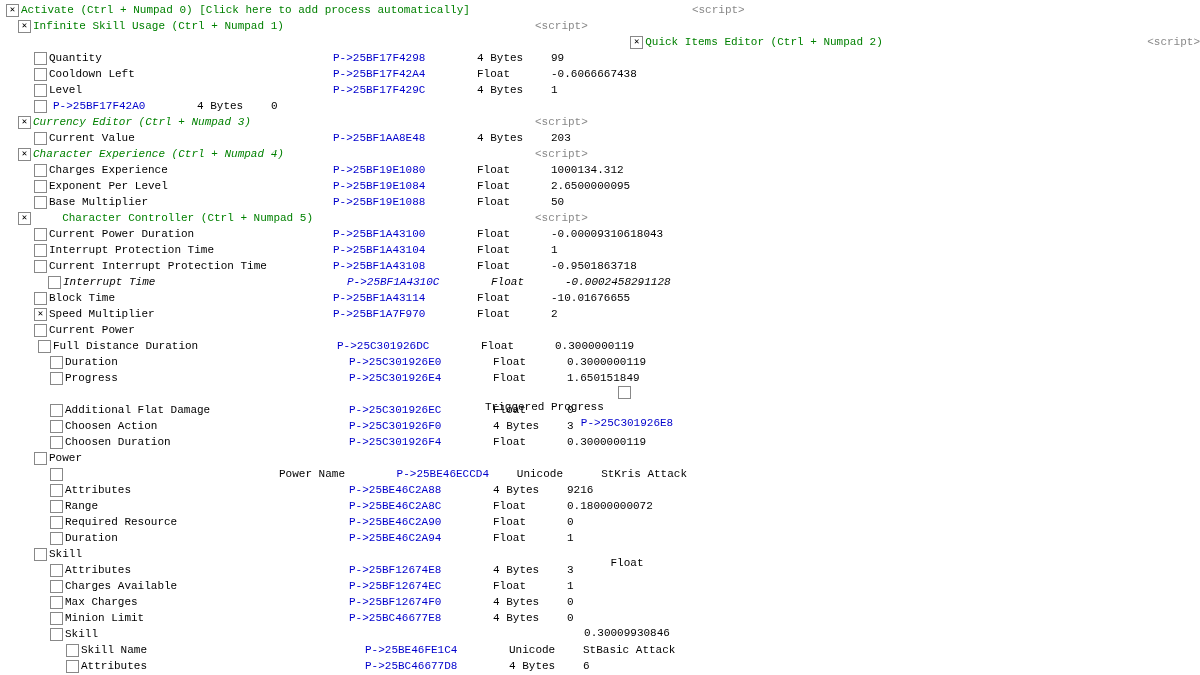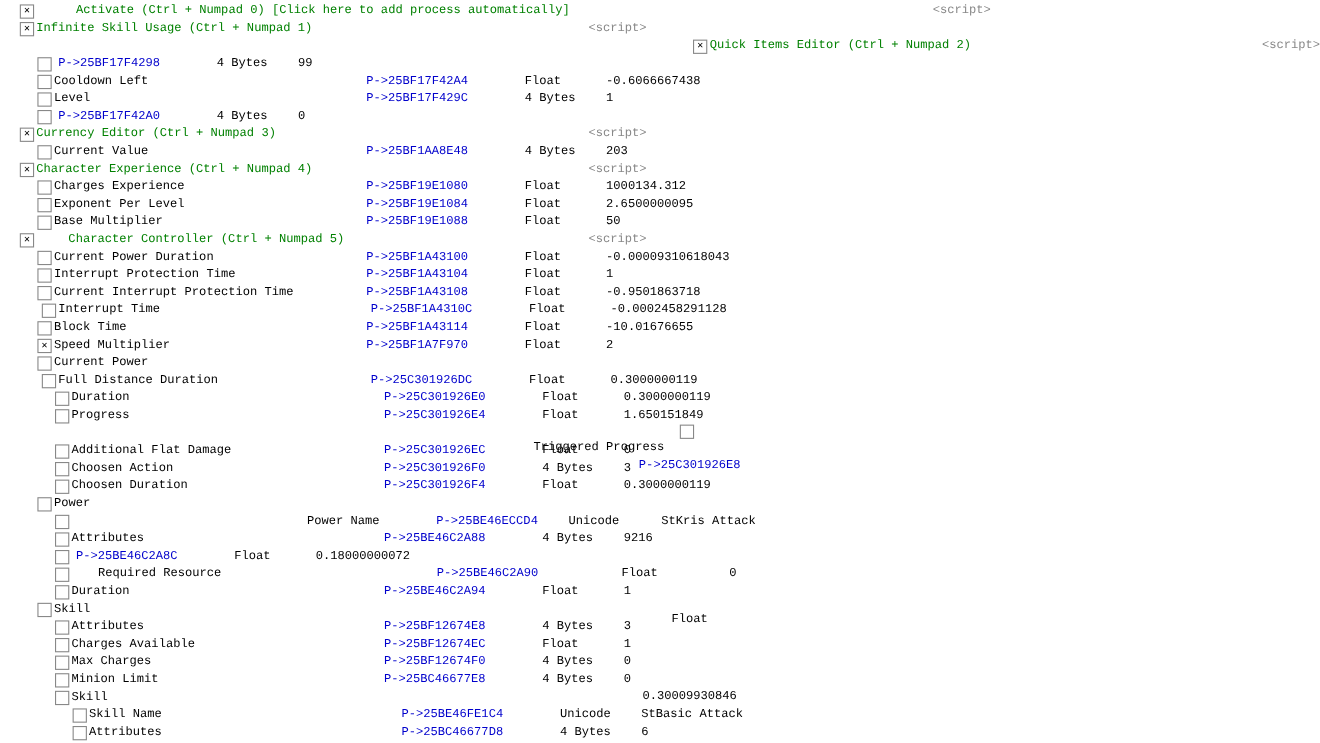--- a/index.html
+++ b/index.html
@@ -69,21 +69,21 @@
     }
     .script-tag {
       color: #888;
       margin-left: 4px;
     }
   </style>
 </head>
 <body>
 
 <div class="tree-container">
-<div class="row" style="padding-left: 18px; gap: 36px;">
+<div class="row" style="padding-left: 6px;">
       <span class="checkbox checked"></span>
       <span class="label green" style="min-width: 280px;">Activate (Ctrl + Numpad 0) [Click here to add process automatically]</span>
       <span style="flex: 0 0 140px; margin-left: 4px;"></span>
       <span style="flex: 0 0 70px; margin-left: 4px;"></span>
       <span class="script-tag">&lt;script&gt;</span>
     </div>
     <div class="row" style="padding-left: 18px;">
       <span class="checkbox checked"></span>
       <span class="label green" style="min-width: 280px;">Infinite Skill Usage (Ctrl + Numpad 1)</span>
       <span style="flex: 0 0 140px; margin-left: 4px;"></span>
@@ -92,20 +92,21 @@
     </div>
     <div class="row" style="padding-left: 18px; justify-content: flex-end;">
       <span class="checkbox checked"></span>
       <span class="label green" style="min-width: 280px;">Quick Items Editor (Ctrl + Numpad 2)</span>
       <span style="flex: 0 0 140px; margin-left: 4px;"></span>
       <span style="flex: 0 0 70px; margin-left: 4px;"></span>
       <span class="script-tag">&lt;script&gt;</span>
     </div>
     <div class="row" style="padding-left: 34px;">
       <span class="checkbox"></span>
+      <span class="label" style="min-width: 280px;">Quantity</span>
       <span class="address">P-&gt;25BF17F4298</span>
       <span class="type">4 Bytes</span>
       <span class="value">99</span>
     </div>
     <div class="row" style="padding-left: 34px;">
       <span class="checkbox"></span>
       <span class="label" style="min-width: 280px;">Cooldown Left</span>
       <span class="address">P-&gt;25BF17F42A4</span>
       <span class="type">Float</span>
       <span class="value">-0.6066667438</span>
@@ -118,35 +119,35 @@
       <span class="value">1</span>
     </div>
     <div class="row" style="padding-left: 34px;">
       <span class="checkbox"></span>
       <span class="address">P-&gt;25BF17F42A0</span>
       <span class="type">4 Bytes</span>
       <span class="value">0</span>
     </div>
     <div class="row" style="padding-left: 18px;">
       <span class="checkbox checked"></span>
-      <span class="label green" style="min-width: 280px;">Currency Editor (Ctrl + Numpad 3)</span>
+      <span class="label green" style="min-width: 280px; font-style: italic;">Currency Editor (Ctrl + Numpad 3)</span>
       <span style="flex: 0 0 140px; margin-left: 4px;"></span>
       <span style="flex: 0 0 70px; margin-left: 4px;"></span>
       <span class="script-tag">&lt;script&gt;</span>
     </div>
     <div class="row" style="padding-left: 34px;">
       <span class="checkbox"></span>
       <span class="label" style="min-width: 280px;">Current Value</span>
       <span class="address">P-&gt;25BF1AA8E48</span>
       <span class="type">4 Bytes</span>
       <span class="value">203</span>
     </div>
     <div class="row" style="padding-left: 18px;">
       <span class="checkbox checked"></span>
-      <span class="label green" style="min-width: 280px;">Character Experience (Ctrl + Numpad 4)</span>
+      <span class="label green" style="min-width: 280px; font-style: italic;">Character Experience (Ctrl + Numpad 4)</span>
       <span style="flex: 0 0 140px; margin-left: 4px;"></span>
       <span style="flex: 0 0 70px; margin-left: 4px;"></span>
       <span class="script-tag">&lt;script&gt;</span>
     </div>
     <div class="row" style="padding-left: 34px;">
       <span class="checkbox"></span>
       <span class="label" style="min-width: 280px;">Charges Experience</span>
       <span class="address">P-&gt;25BF19E1080</span>
       <span class="type">Float</span>
       <span class="value">1000134.312</span>
@@ -186,21 +187,21 @@
       <span class="type">Float</span>
       <span class="value">1</span>
     </div>
     <div class="row" style="padding-left: 34px;">
       <span class="checkbox"></span>
       <span class="label" style="min-width: 280px;">Current Interrupt Protection Time</span>
       <span class="address">P-&gt;25BF1A43108</span>
       <span class="type">Float</span>
       <span class="value">-0.9501863718</span>
     </div>
-    <div class="row" style="padding-left: 38px;">
+    <div class="row" style="padding-left: 48px; font-style: italic;">
       <span class="checkbox"></span>
       <span class="label" style="min-width: 280px;">Interrupt Time</span>
       <span class="address">P-&gt;25BF1A4310C</span>
       <span class="type">Float</span>
       <span class="value">-0.0002458291128</span>
     </div>
     <div class="row" style="padding-left: 34px;">
       <span class="checkbox"></span>
       <span class="label" style="min-width: 280px;">Block Time</span>
       <span class="address">P-&gt;25BF1A43114</span>
@@ -284,25 +285,26 @@
     </div>
     <div class="row" style="padding-left: 50px;">
       <span class="checkbox"></span>
       <span class="label" style="min-width: 280px;">Attributes</span>
       <span class="address">P-&gt;25BE46C2A88</span>
       <span class="type">4 Bytes</span>
       <span class="value">9216</span>
     </div>
     <div class="row" style="padding-left: 50px;">
       <span class="checkbox"></span>
+      <span class="label" style="min-width: 280px;">Range</span>
       <span class="address">P-&gt;25BE46C2A8C</span>
       <span class="type">Float</span>
       <span class="value">0.18000000072</span>
     </div>
-    <div class="row" style="padding-left: 50px; gap: 24px;">
+    <div class="row" style="padding-left: 50px;">
       <span class="checkbox"></span>
       <span class="label" style="min-width: 280px;">Required Resource</span>
       <span class="address">P-&gt;25BE46C2A90</span>
       <span class="type">Float</span>
       <span class="value">0</span>
     </div>
     <div class="row" style="padding-left: 50px;">
       <span class="checkbox"></span>
       <span class="label" style="min-width: 280px;">Duration</span>
       <span class="address">P-&gt;25BE46C2A94</span>

